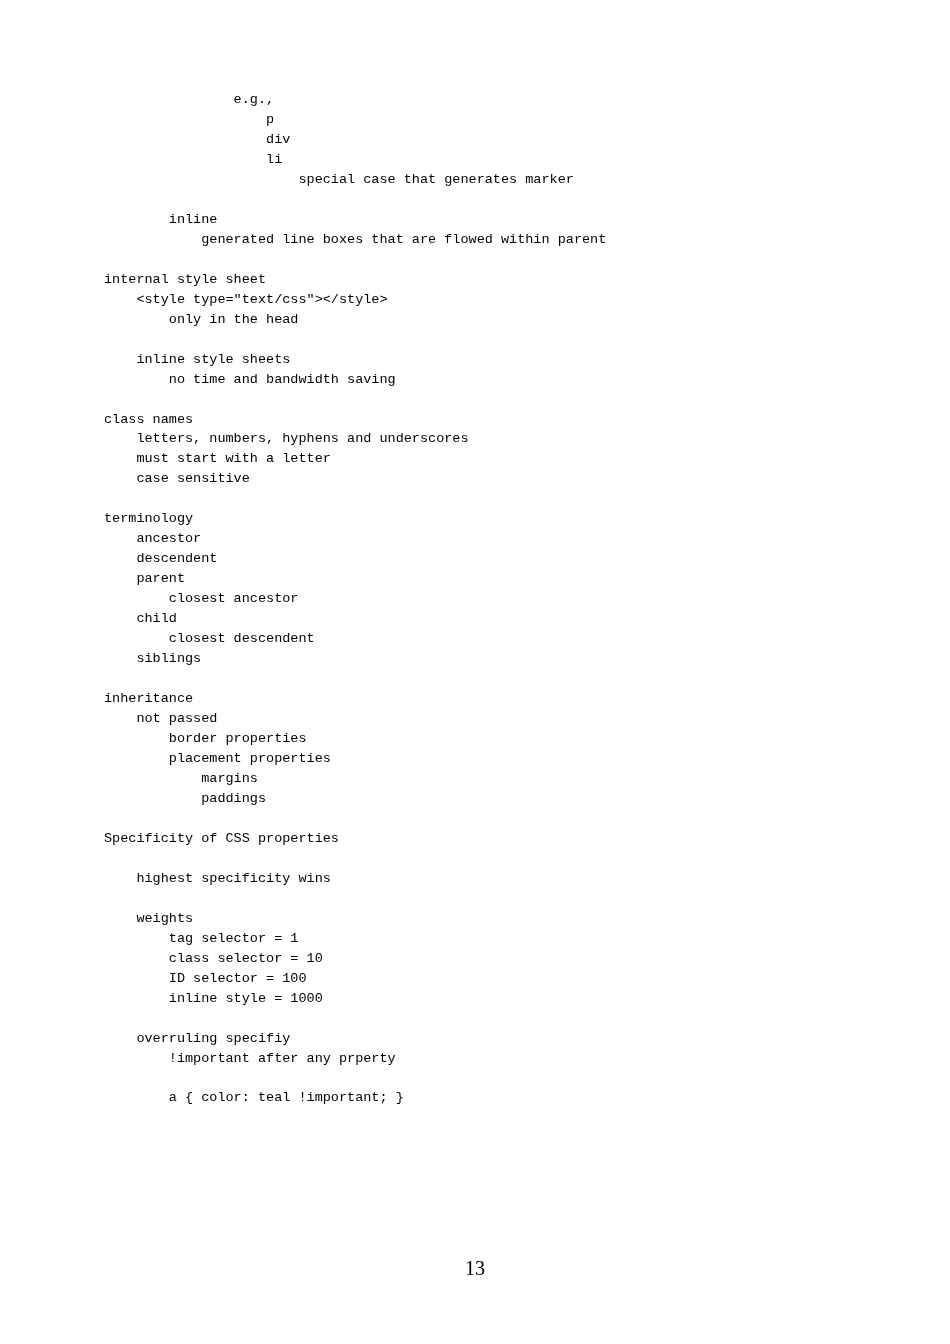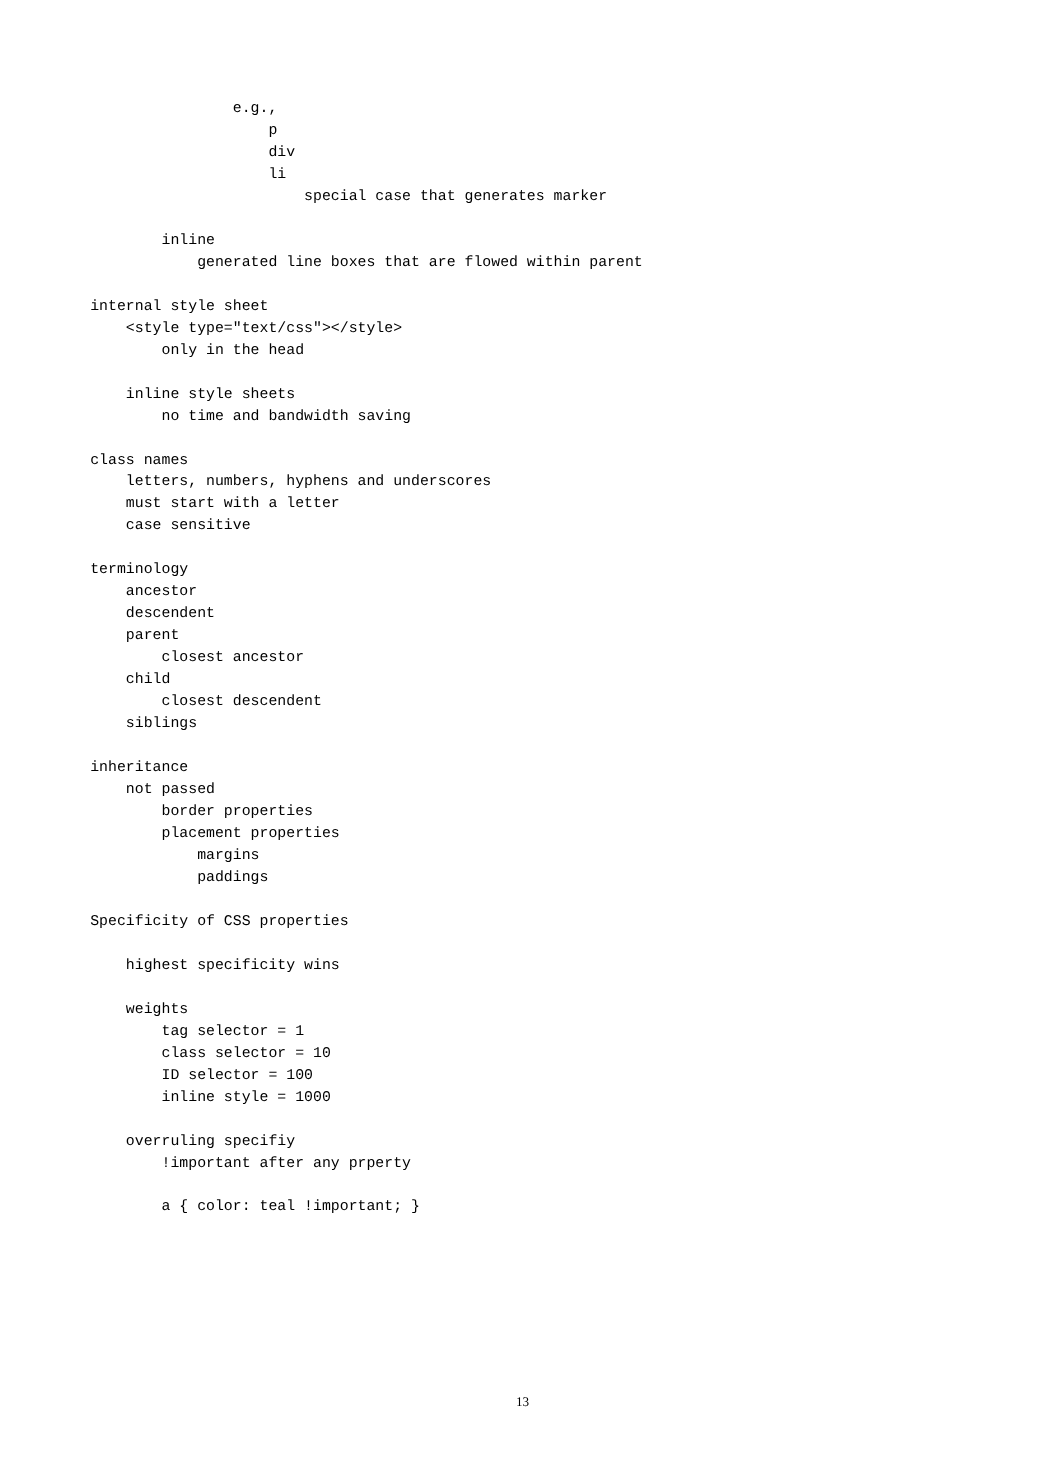--- a/index.html
+++ b/index.html
@@ -7,31 +7,31 @@
     padding: 0;
     background: #ffffff;
     width: 950px;
     height: 1344px;
     font-family: "Courier New", Courier, monospace;
     font-size: 13.5px;
     line-height: 1.48;
     color: #000;
   }
   .page {
-    padding: 90px 120px 0 82px;
+    padding: 90px 120px 0 104px;
     white-space: pre;
   }
   .page-number {
     position: absolute;
     bottom: 60px;
     width: 950px;
     left: 0;
     text-align: center;
     font-family: "Times New Roman", serif;
-    font-size: 12px;
+    font-size: 20px;
   }
 </style>
 </head>
 <body>
 
 <div class="page"><span>                e.g.,
                     p
                     div
                     li
                         special case that generates marker

